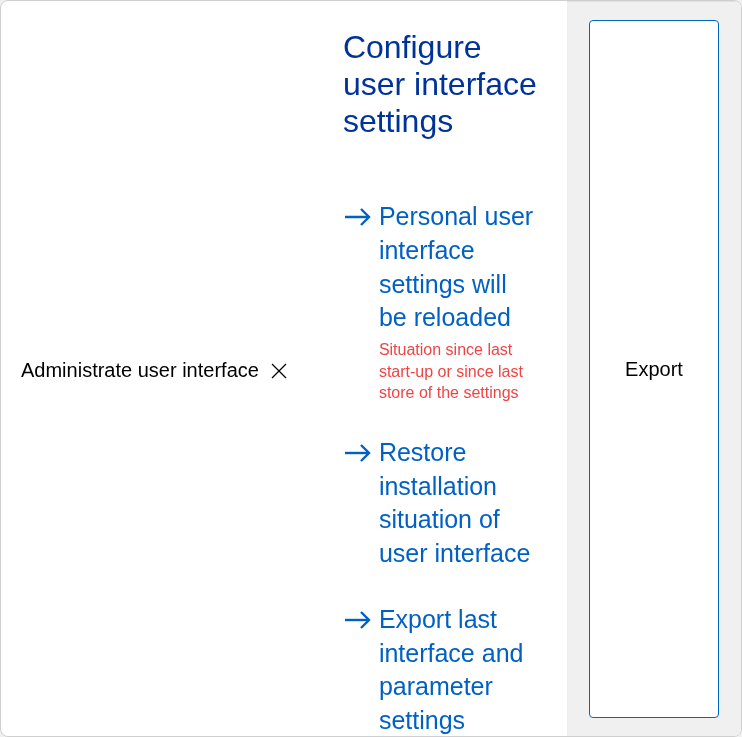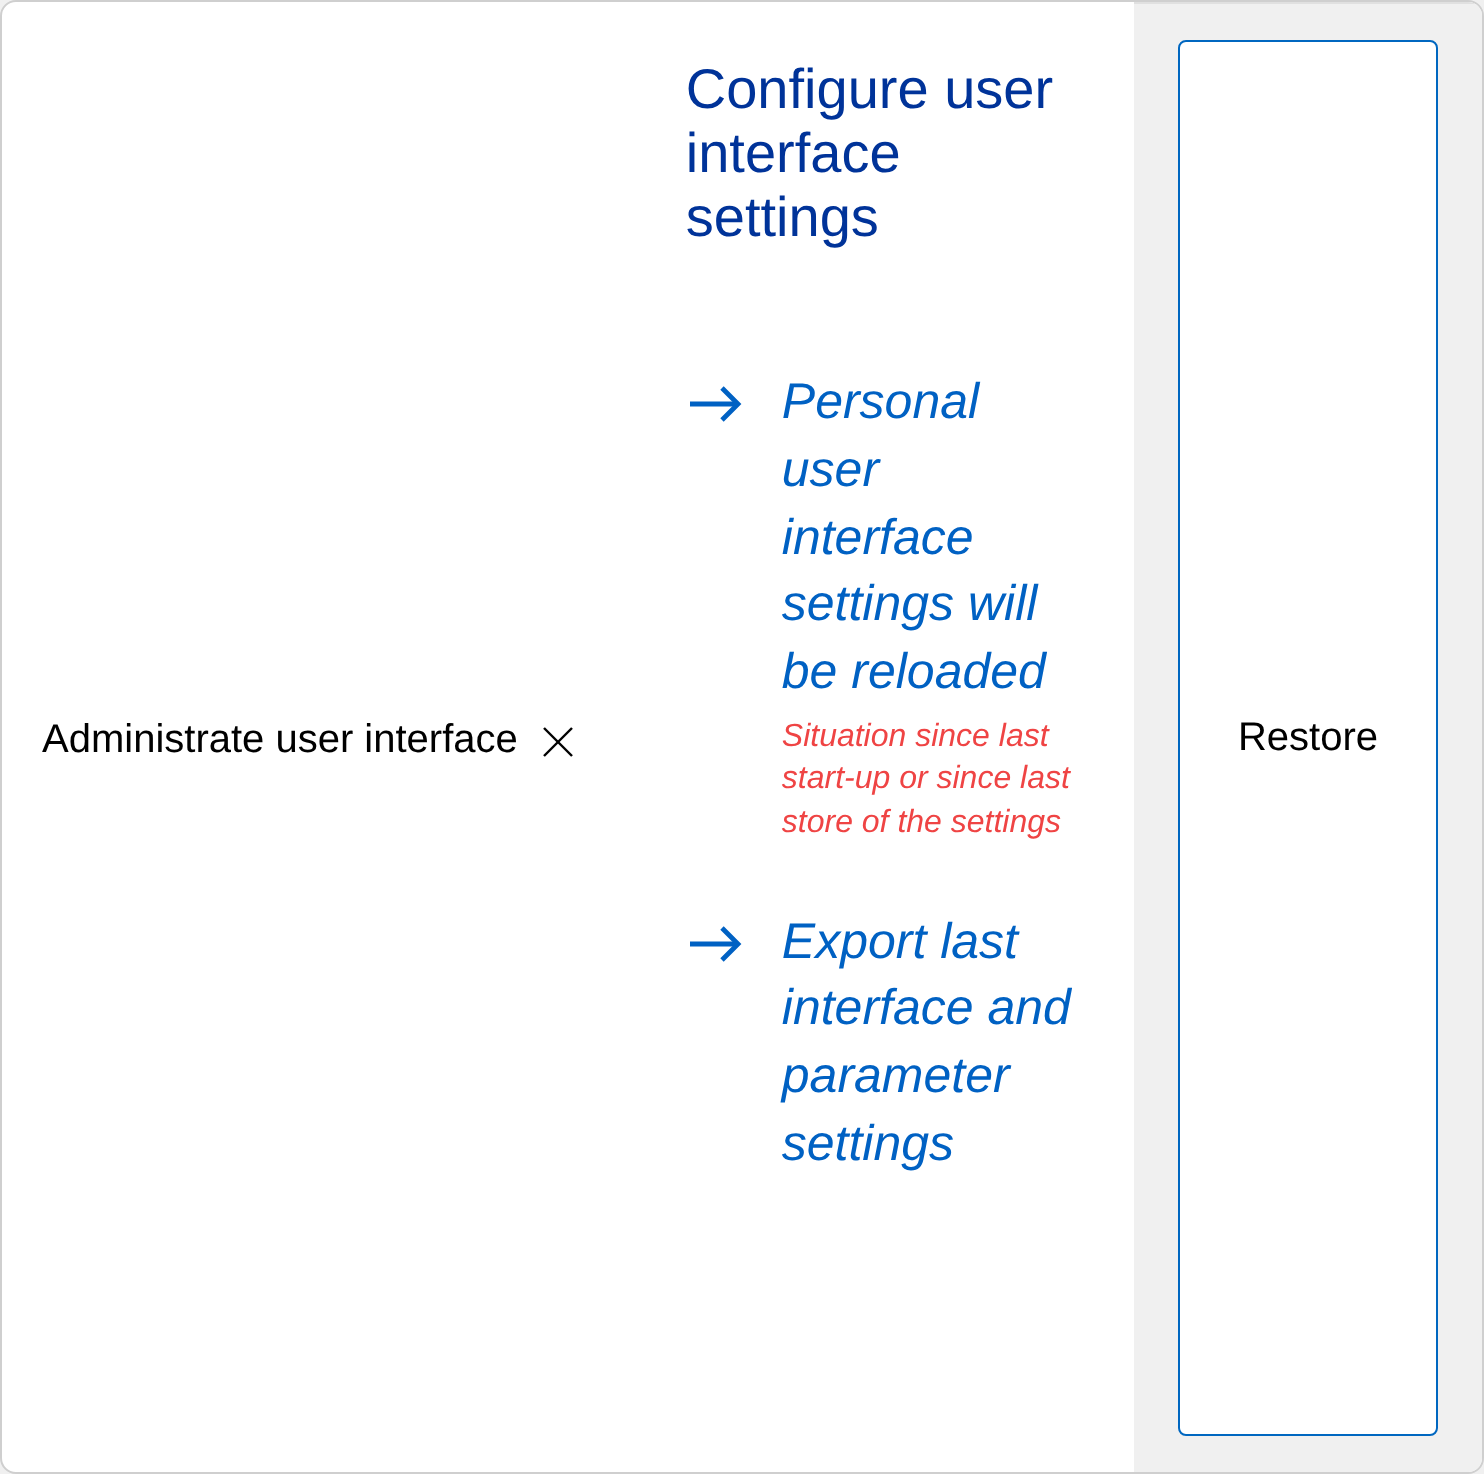--- a/index.html
+++ b/index.html
@@ -42,31 +42,30 @@
       cursor: pointer;
     }
     .close-btn svg { width: 16px; height: 16px; }
     .content-area {
       flex: 1;
       padding: 28px 28px 24px 28px;
       background: #ffffff;
     }
     .heading {
       color: #003399;
-      font-size: 28px;
+      font-size: 32px;
       font-weight: 400;
       margin-bottom: 60px;
     }
     .option {
       display: flex;
       align-items: flex-start;
-      gap: 16px;
+      gap: 4px;
       margin-bottom: 32px;
       cursor: pointer;
-      font-style: italic;
     }
     .option:last-child { margin-bottom: 10px; }
     .arrow-cell {
       flex-shrink: 0;
       width: 32px;
       padding-top: 6px;
     }
     .arrow-cell svg { width: 30px; height: 22px; }
     .option-text { flex: 1; }
     .option-title {
@@ -125,33 +124,44 @@
           <line x1="2" y1="11" x2="26" y2="11" stroke="#0061c3" stroke-width="2.4"></line>
           <polyline points="18,3 26,11 18,19" fill="none" stroke="#0061c3" stroke-width="2.4"></polyline>
         </svg>
       </div>
       <div class="option-text">
         <div class="option-title">Personal user interface settings will be reloaded</div>
         <div class="option-desc">Situation since last start-up or since last store of the settings</div>
       </div>
     </div>
 
+    <div class="option">
+      <div class="arrow-cell">
+        <svg viewBox="0 0 30 22">
+          <line x1="2" y1="11" x2="26" y2="11" stroke="#0061c3" stroke-width="2.4"></line>
+          <polyline points="18,3 26,11 18,19" fill="none" stroke="#0061c3" stroke-width="2.4"></polyline>
+        </svg>
+      </div>
+      <div class="option-text">
+        <div class="option-title">Restore installation situation of user interface</div>
+      </div>
+    </div>
 
     <div class="option">
       <div class="arrow-cell">
         <svg viewBox="0 0 30 22">
           <line x1="2" y1="11" x2="26" y2="11" stroke="#0061c3" stroke-width="2.4"></line>
           <polyline points="18,3 26,11 18,19" fill="none" stroke="#0061c3" stroke-width="2.4"></polyline>
         </svg>
       </div>
       <div class="option-text">
         <div class="option-title">Export last interface and parameter settings</div>
       </div>
     </div>
 
 
   </div>
 
   <div class="footer">
-    <button class="cancel-btn">Restore</button>
+    <button class="cancel-btn">Export</button>
   </div>
 
 </div>
 
 </body></html>

